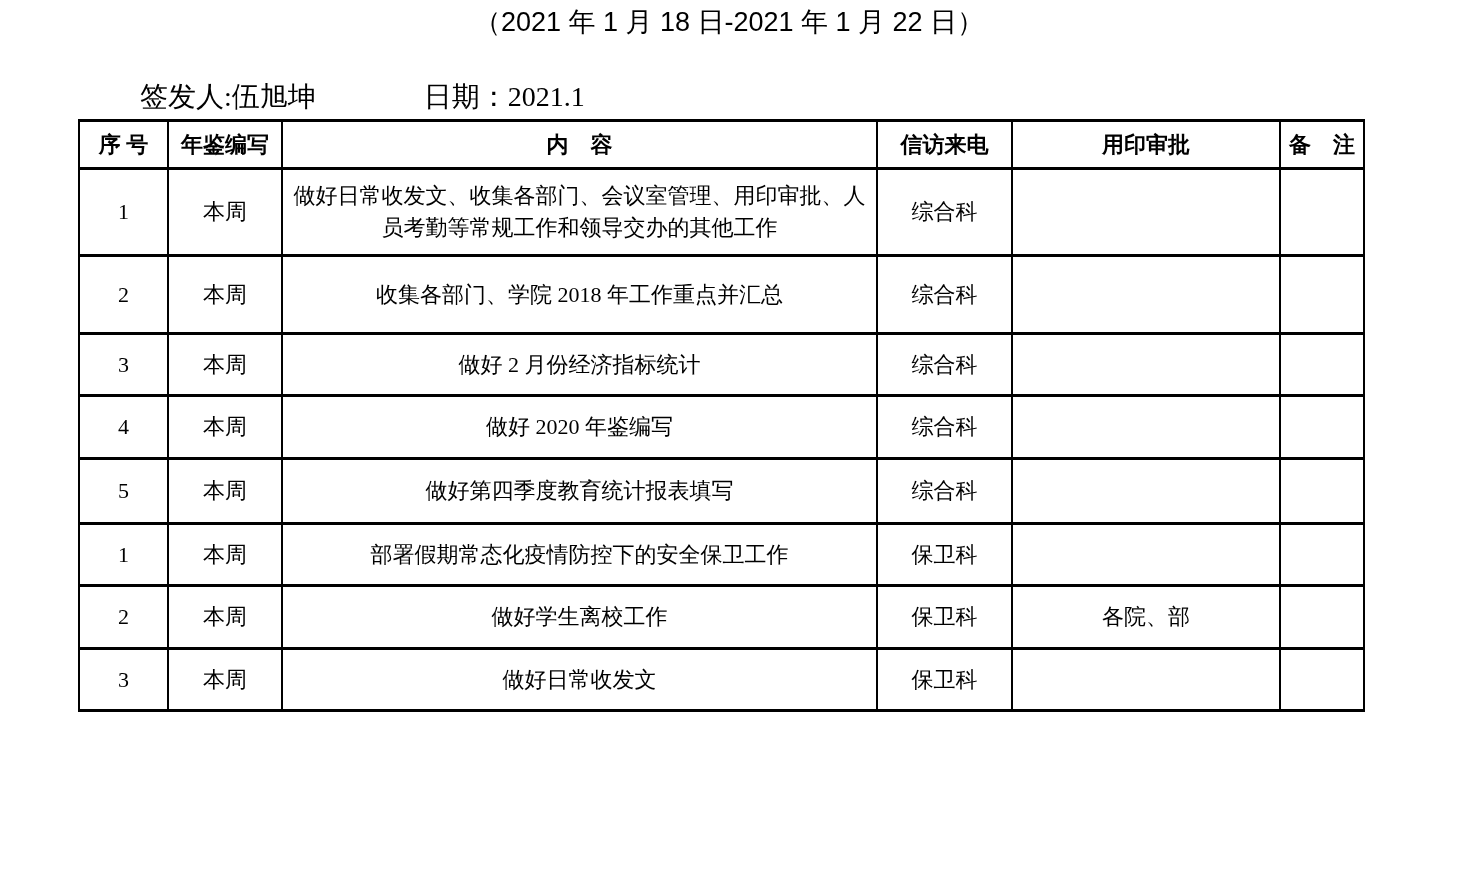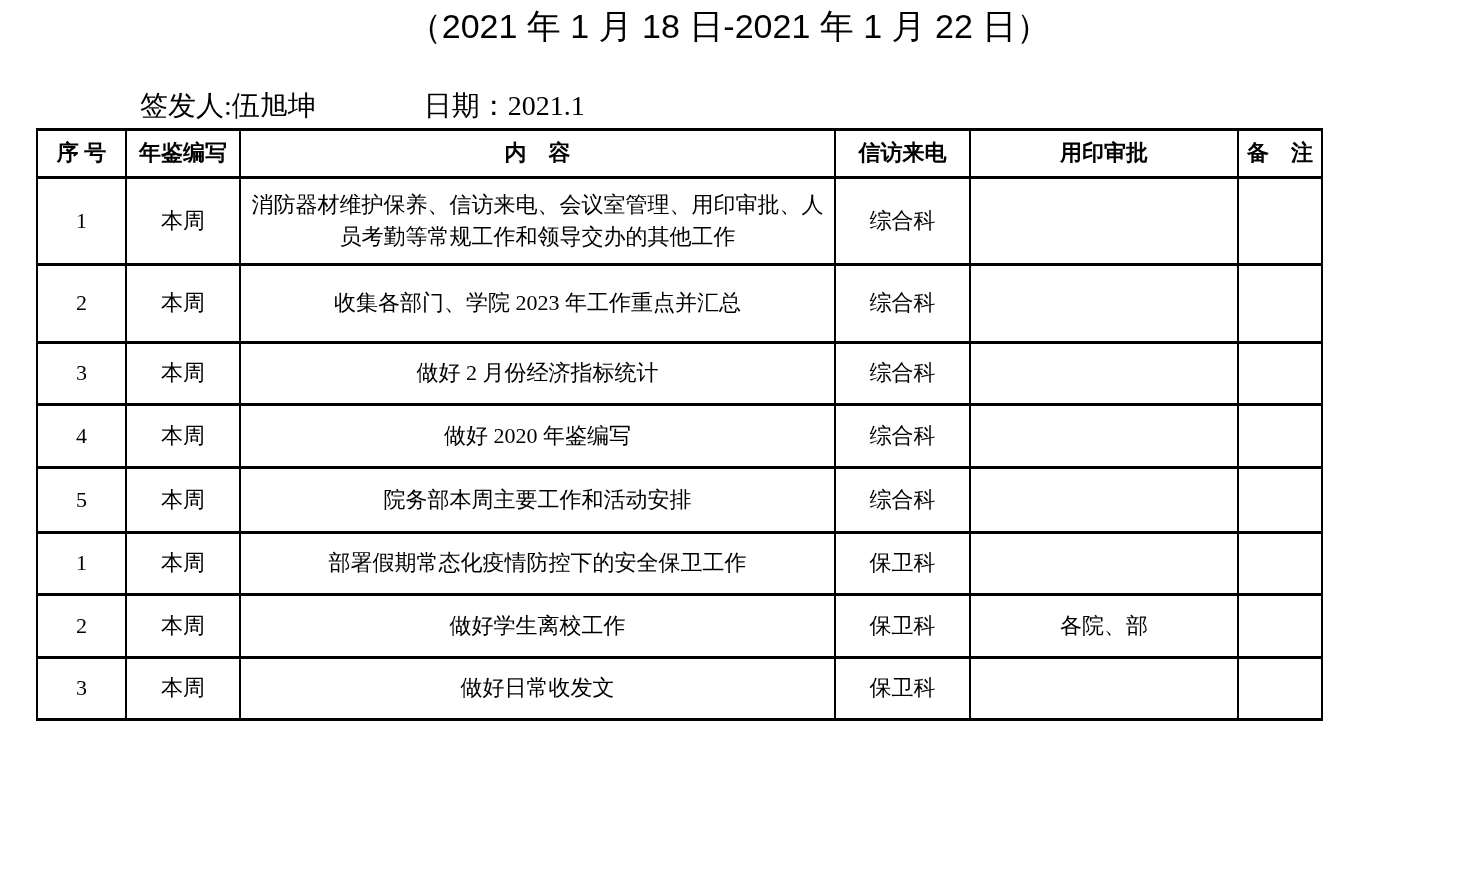--- a/index.html
+++ b/index.html
@@ -29,38 +29,38 @@
     font-size: 38px;
     line-height: 1.2;
     letter-spacing: 2px;
   }
   .doc-subtitle {
     margin: 0;
     padding-top: 6px;
     text-align: center;
     font-family: "Liberation Sans", "DejaVu Sans", sans-serif;
     font-weight: 400;
-    font-size: 34px;
+    font-size: 27px;
     line-height: 1.2;
   }
   .meta-row {
     display: flex;
     align-items: baseline;
     margin: 44px 148px 0 140px;
     font-size: 28px;
     line-height: 1.1;
     white-space: nowrap;
   }
   .meta-issuer { font-weight: 400; }
   .meta-date { margin-left: 108px; font-weight: 400; font-family: Liberation Serif, serif; }
   .meta-semester { margin-left: auto; font-weight: 700; }
   table.schedule {
     border-collapse: collapse;
     table-layout: fixed;
-    margin: 6px 0 0 36px;
+    margin: 6px 0 0 78px;
     width: 1285px;
     background: #ffffff;
   }
   .schedule th, .schedule td {
     border-left: 2px solid #000;
     border-right: 2px solid #000;
     border-top: 3px solid #000;
     border-bottom: 3px solid #000;
     text-align: center;
     vertical-align: middle;
@@ -120,29 +120,29 @@
         <th>内　容</th>
         <th>信访来电</th>
         <th>用印审批</th>
         <th>备　注</th>
       </tr>
     </thead>
     <tbody>
         <tr>
           <td>1</td>
           <td>本周</td>
-          <td>消防器材维护保养、信访来电、会议室管理、用印审批、人员考勤等常规工作和领导交办的其他工作</td>
+          <td>做好日常收发文、收集各部门、会议室管理、用印审批、人员考勤等常规工作和领导交办的其他工作</td>
           <td>综合科</td>
           <td></td>
           <td></td>
         </tr>
         <tr>
           <td>2</td>
           <td>本周</td>
-          <td>收集各部门、学院 2023 年工作重点并汇总</td>
+          <td>收集各部门、学院 2018 年工作重点并汇总</td>
           <td>综合科</td>
           <td></td>
           <td></td>
         </tr>
         <tr>
           <td>3</td>
           <td>本周</td>
           <td>做好 2 月份经济指标统计</td>
           <td>综合科</td>
           <td></td>
@@ -152,21 +152,21 @@
           <td>4</td>
           <td>本周</td>
           <td>做好 2020 年鉴编写</td>
           <td>综合科</td>
           <td></td>
           <td></td>
         </tr>
         <tr>
           <td>5</td>
           <td>本周</td>
-          <td>院务部本周主要工作和活动安排</td>
+          <td>做好第四季度教育统计报表填写</td>
           <td>综合科</td>
           <td></td>
           <td></td>
         </tr>
         <tr>
           <td>1</td>
           <td>本周</td>
           <td>部署假期常态化疫情防控下的安全保卫工作</td>
           <td>保卫科</td>
           <td></td>

